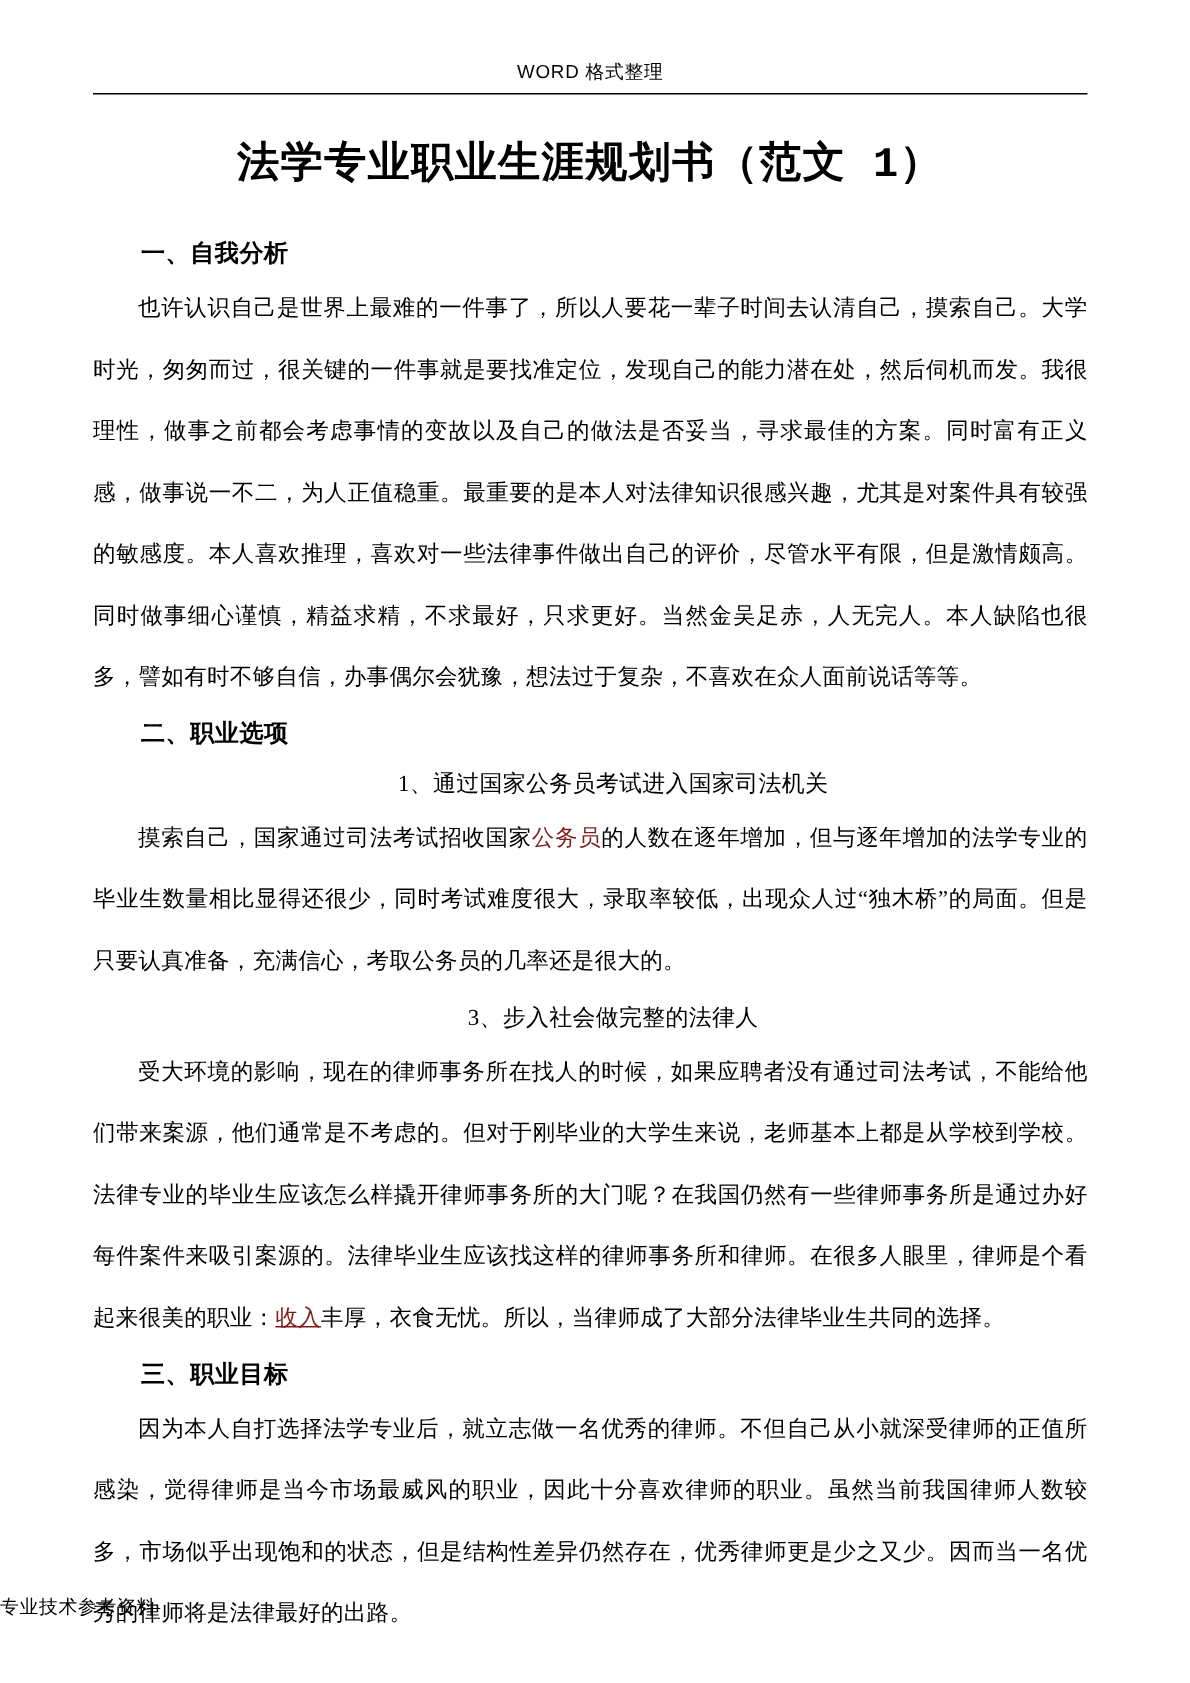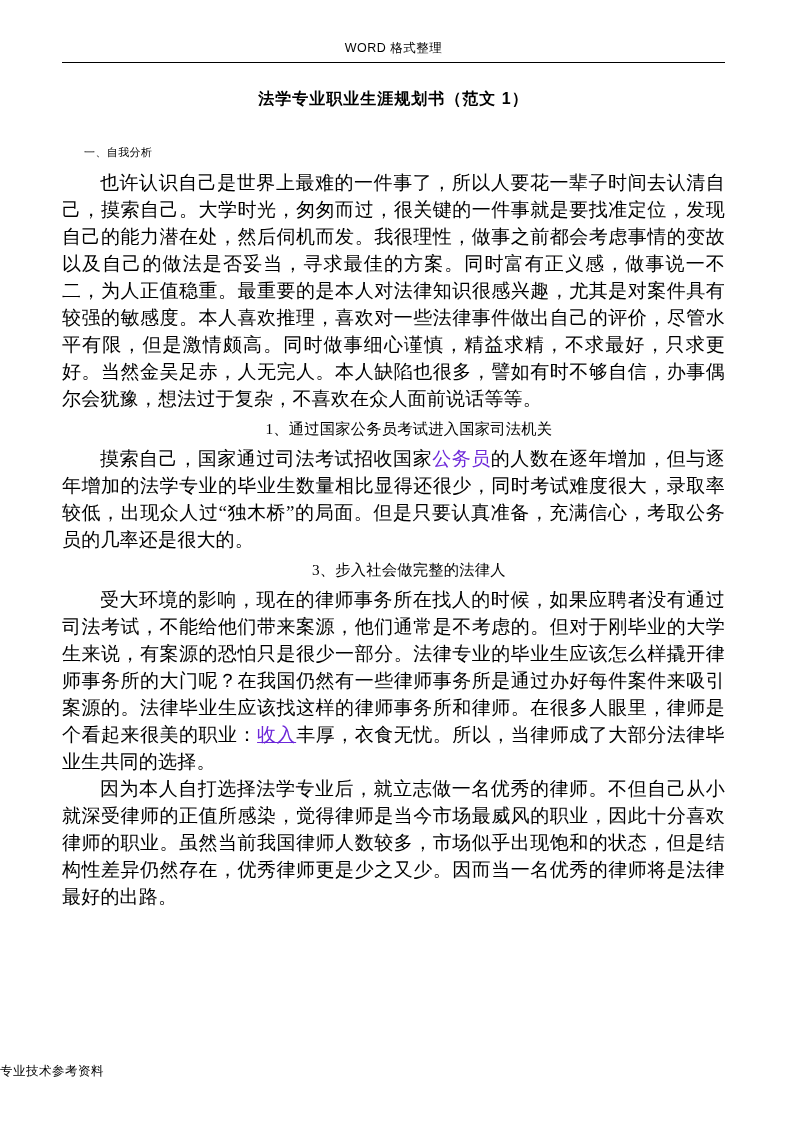--- a/index.html
+++ b/index.html
@@ -28,54 +28,54 @@
     font-size: 12.5px;
     color: #000;
     letter-spacing: 0.5px;
     padding-bottom: 5px;
   }
   .header-rule {
     border-bottom: 1.4px solid #000;
     margin: 0 0 26px 0;
   }
   h1.doc-title {
-    font-family: Liberation Sans, sans-serif;
-    font-size: 16px;
+    font-family: Liberation Mono, monospace;
+    font-size: 28px;
     font-weight: bold;
     text-align: center;
     margin: 0 0 26px 0;
     letter-spacing: 1px;
   }
   p.para {
     margin: 0 0 0 0;
-    font-size: 19px;
-    line-height: 27px;
+    font-size: 15px;
+    line-height: 41px;
     text-indent: 2em;
     text-align: justify;
     letter-spacing: 0.2px;
   }
   p.heading {
     margin: 0;
     font-family: "Liberation Sans", "DejaVu Sans", sans-serif;
-    font-weight: normal;
-    font-size: 11px;
+    font-weight: bold;
+    font-size: 16px;
     line-height: 33px;
     text-indent: 2em;
     letter-spacing: 0.4px;
   }
   p.subheading {
     margin: 0;
     font-size: 15.3px;
     line-height: 33px;
     text-indent: 2em;
     letter-spacing: 0.2px;
     text-align: center;
   }
   a.inline-link {
-    color: #6d28d9;
+    color: #7f1d1d;
     text-decoration: none;
   }
   a.inline-link.underlined {
     text-decoration: underline;
   }
   .footer {
     position: absolute;
     left: 0;
     right: 0;
     bottom: 42px;
@@ -91,24 +91,26 @@
 <div class="page">
 
   <div class="header">WORD 格式整理</div>
   <div class="header-rule"></div>
 
   <h1 class="doc-title">法学专业职业生涯规划书（范文 1）</h1>
 
   <p class="heading">一、自我分析</p>
   <p class="para">也许认识自己是世界上最难的一件事了，所以人要花一辈子时间去认清自己，摸索自己。大学时光，匆匆而过，很关键的一件事就是要找准定位，发现自己的能力潜在处，然后伺机而发。我很理性，做事之前都会考虑事情的变故以及自己的做法是否妥当，寻求最佳的方案。同时富有正义感，做事说一不二，为人正值稳重。最重要的是本人对法律知识很感兴趣，尤其是对案件具有较强的敏感度。本人喜欢推理，喜欢对一些法律事件做出自己的评价，尽管水平有限，但是激情颇高。同时做事细心谨慎，精益求精，不求最好，只求更好。当然金吴足赤，人无完人。本人缺陷也很多，譬如有时不够自信，办事偶尔会犹豫，想法过于复杂，不喜欢在众人面前说话等等。</p>
 
+  <p class="heading">二、职业选项</p>
 
   <p class="subheading">1、通过国家公务员考试进入国家司法机关</p>
   <p class="para"><span>摸索自己，国家通过司法考试招收国家</span><a class="inline-link" href="#">公务员</a><span>的人数在逐年增加，但与逐年增加的法学专业的毕业生数量相比显得还很少，同时考试难度很大，录取率较低，出现众人过“独木桥”的局面。但是只要认真准备，充满信心，考取公务员的几率还是很大的。</span></p>
 
   <p class="subheading">3、步入社会做完整的法律人</p>
-  <p class="para"><span>受大环境的影响，现在的律师事务所在找人的时候，如果应聘者没有通过司法考试，不能给他们带来案源，他们通常是不考虑的。但对于刚毕业的大学生来说，有案源的恐怕只是很少一部分。法律专业的毕业生应该怎么样撬开律师事务所的大门呢？在我国仍然有一些律师事务所是通过办好每件案件来吸引案源的。法律毕业生应该找这样的律师事务所和律师。在很多人眼里，律师是个看起来很美的职业：</span><a class="inline-link underlined" href="#">收入</a><span>丰厚，衣食无忧。所以，当律师成了大部分法律毕业生共同的选择。</span></p>
+  <p class="para"><span>受大环境的影响，现在的律师事务所在找人的时候，如果应聘者没有通过司法考试，不能给他们带来案源，他们通常是不考虑的。但对于刚毕业的大学生来说，老师基本上都是从学校到学校。法律专业的毕业生应该怎么样撬开律师事务所的大门呢？在我国仍然有一些律师事务所是通过办好每件案件来吸引案源的。法律毕业生应该找这样的律师事务所和律师。在很多人眼里，律师是个看起来很美的职业：</span><a class="inline-link underlined" href="#">收入</a><span>丰厚，衣食无忧。所以，当律师成了大部分法律毕业生共同的选择。</span></p>
 
 
+  <p class="heading">三、职业目标</p>
   <p class="para">因为本人自打选择法学专业后，就立志做一名优秀的律师。不但自己从小就深受律师的正值所感染，觉得律师是当今市场最威风的职业，因此十分喜欢律师的职业。虽然当前我国律师人数较多，市场似乎出现饱和的状态，但是结构性差异仍然存在，优秀律师更是少之又少。因而当一名优秀的律师将是法律最好的出路。</p>
 
   <div class="footer">专业技术参考资料</div>
 </div>
 
 </body></html>

